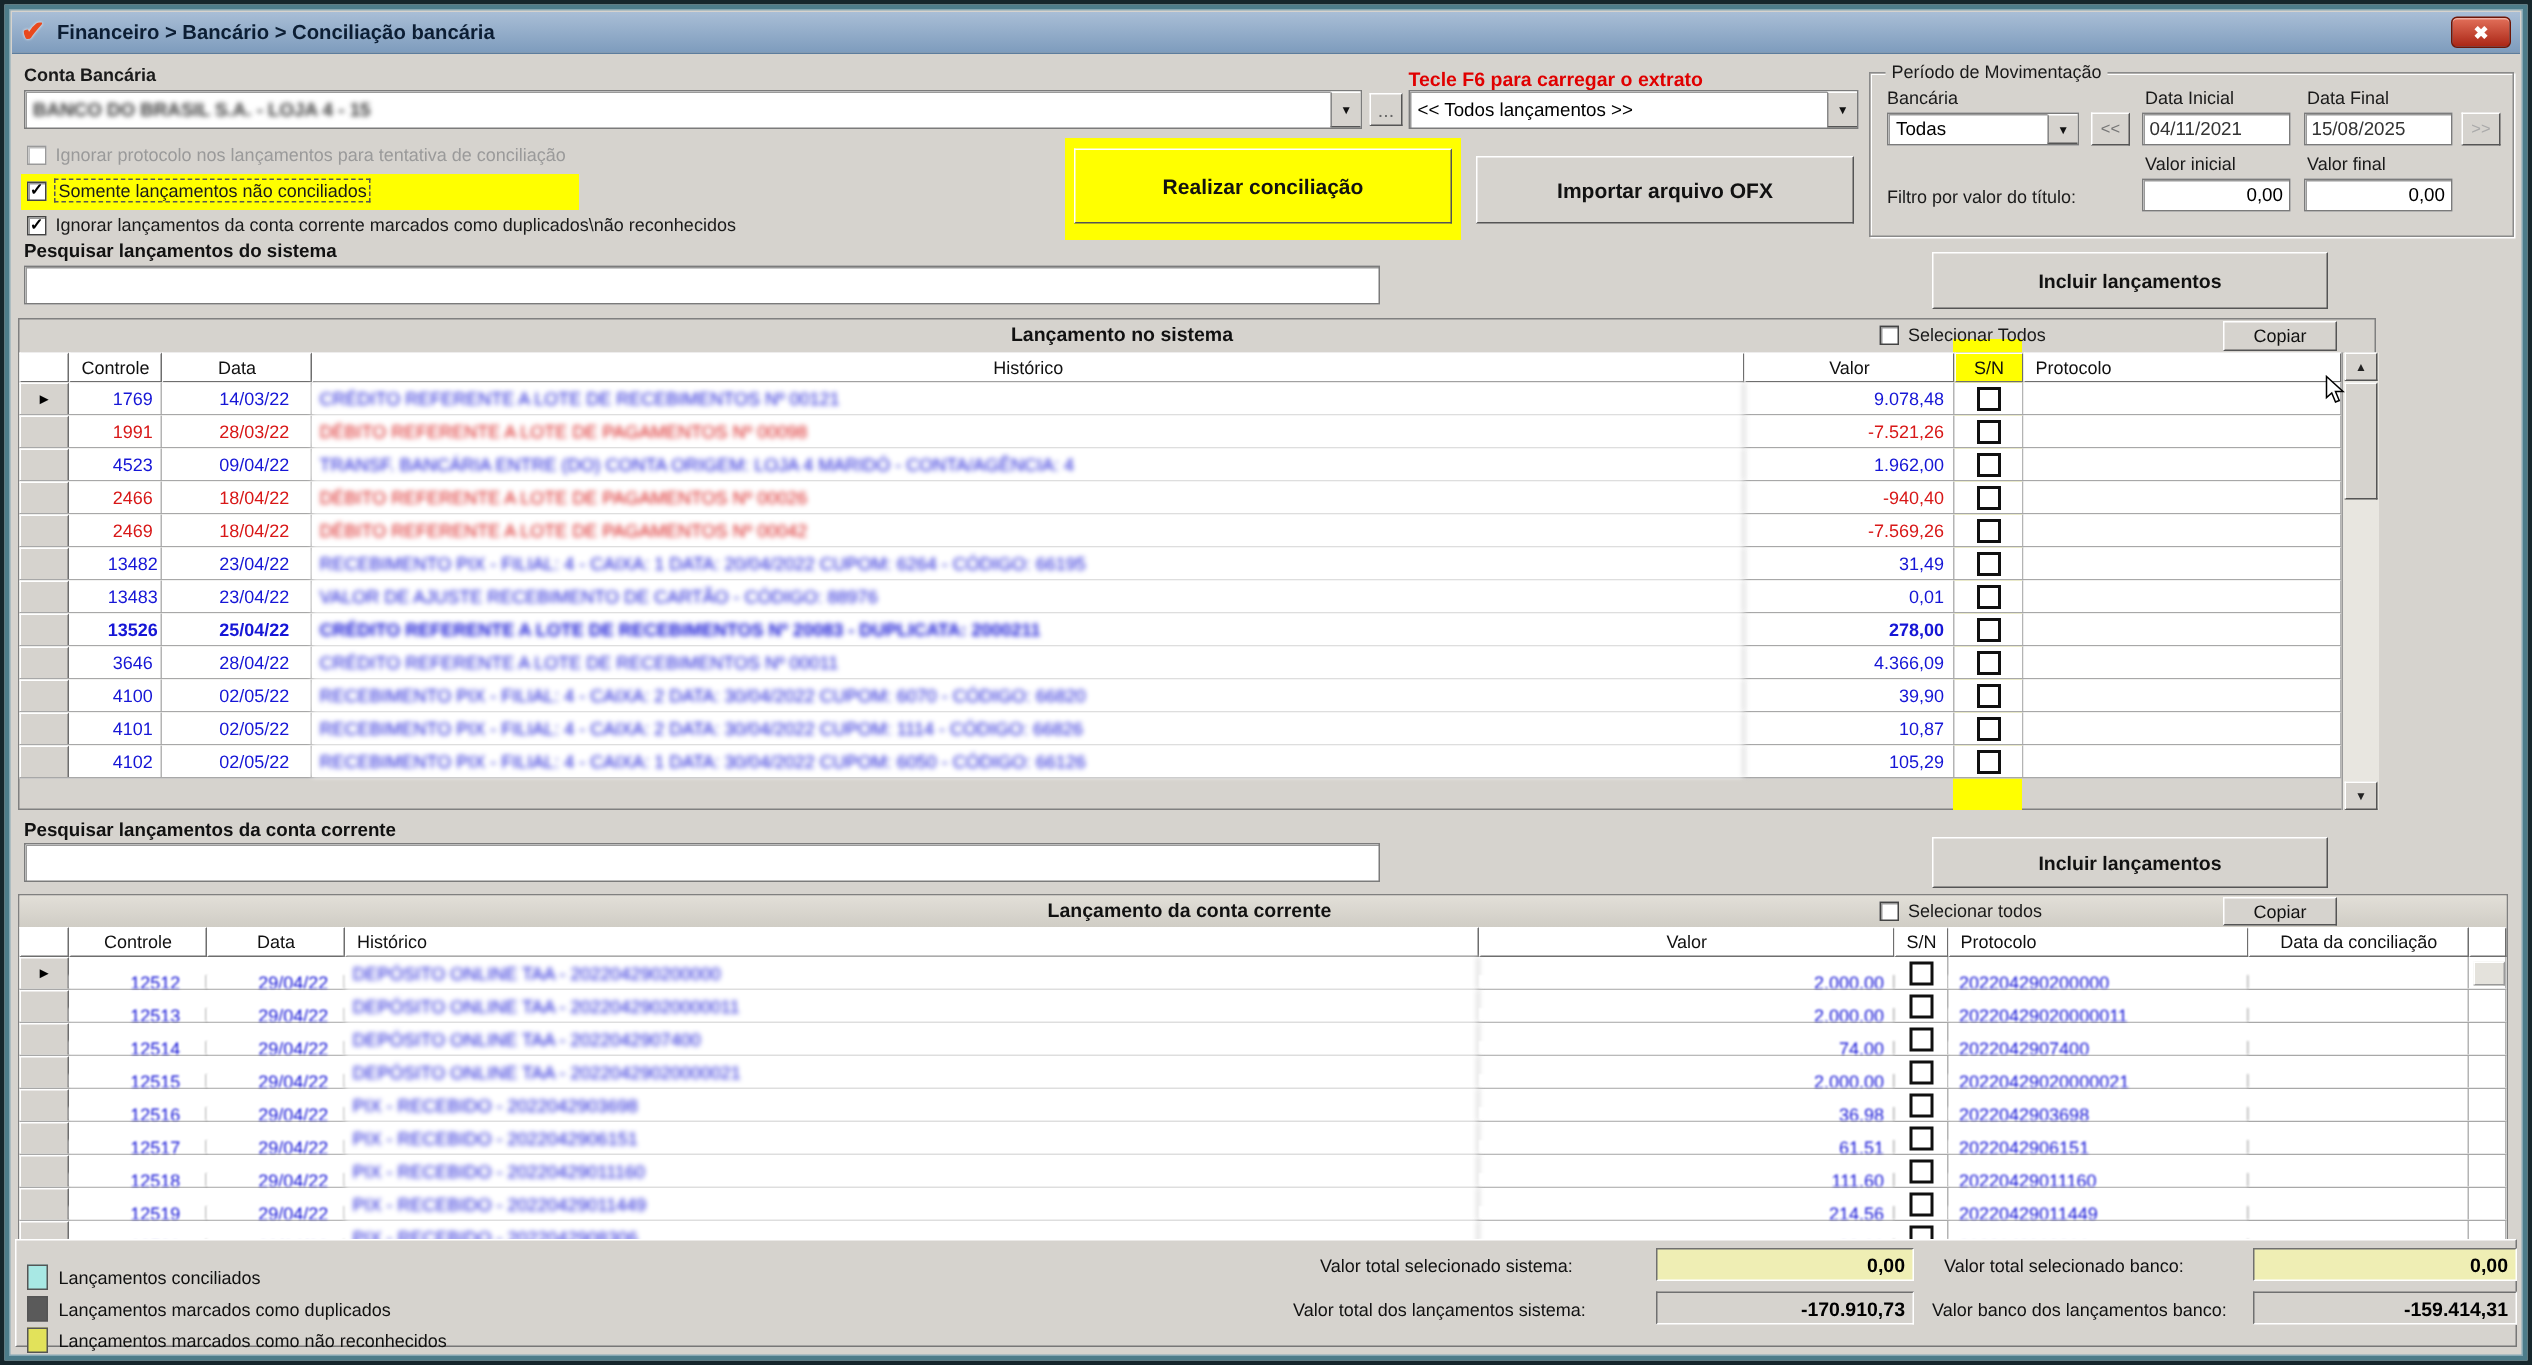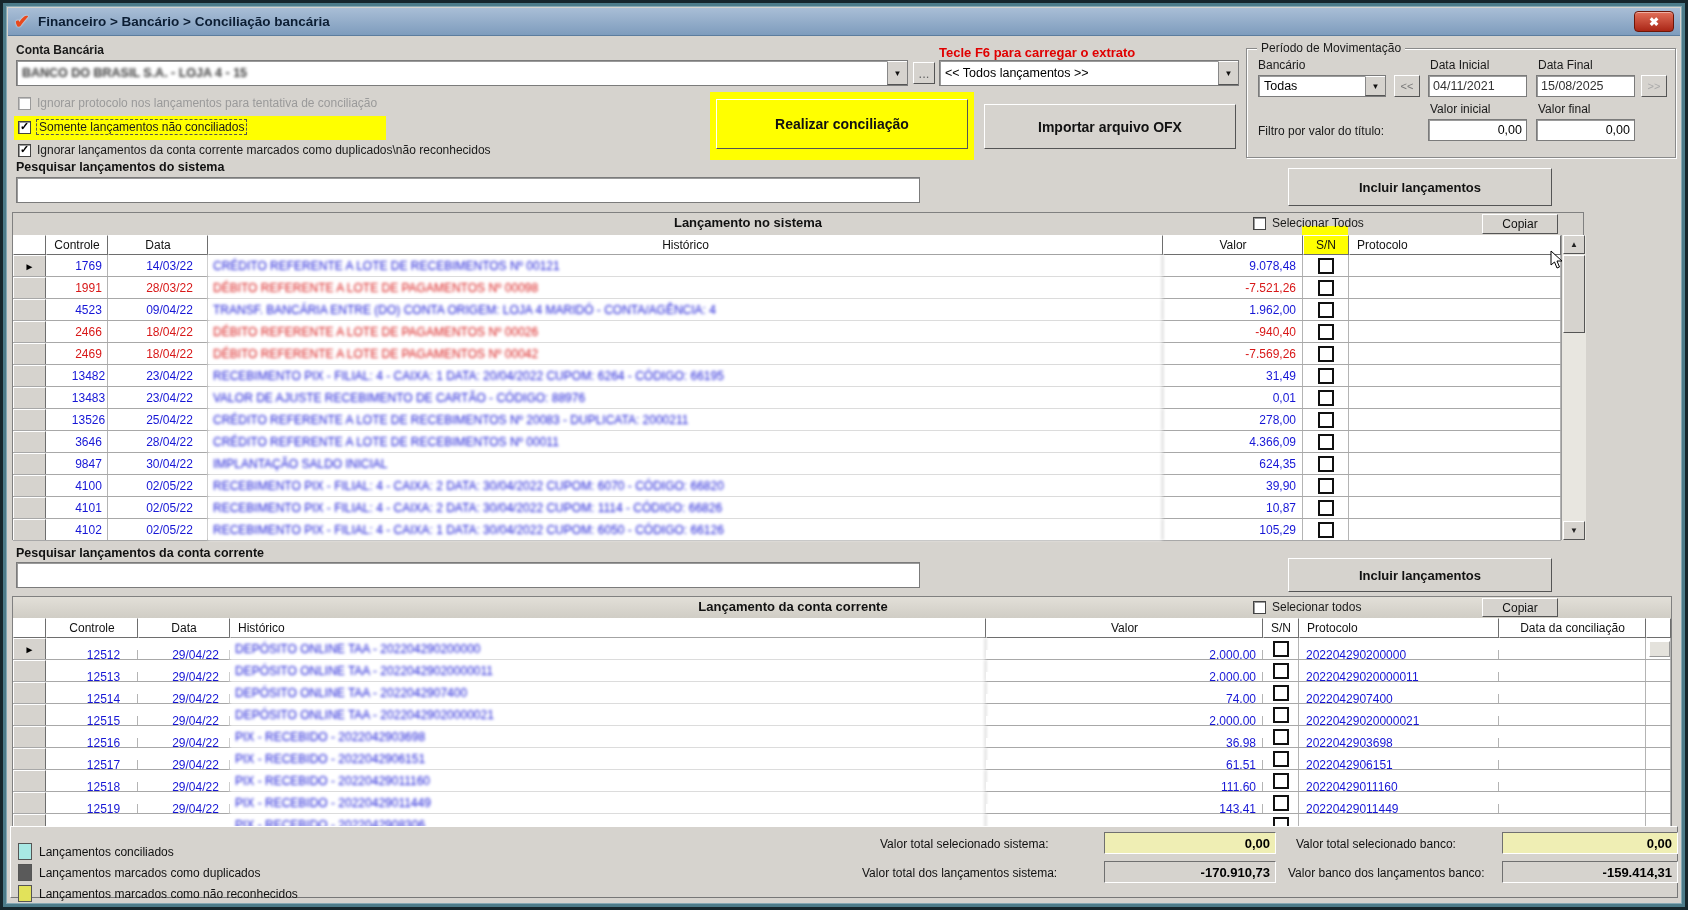--- a/index.html
+++ b/index.html
@@ -113,21 +113,21 @@
 
 <div class="abs" style="left:939px;top:45px;font-size:13px;font-weight:bold;color:#e00000;">Tecle F6 para carregar o extrato</div>
 <div class="abs combo" style="left:939px;top:60px;width:300px;height:26px;">
   <span class="txt">&lt;&lt; Todos lançamentos &gt;&gt;</span>
   <span class="drop">▼</span>
 </div>
 
 <div class="groupbox" style="left:1246px;top:48px;width:428px;height:108px;">
   <span class="gtitle">Período de Movimentação</span>
 </div>
-<div class="abs lbl" style="left:1258px;top:58px;">Bancário</div>
+<div class="abs lbl" style="left:1258px;top:58px;">Bancária</div>
 <div class="abs combo" style="left:1258px;top:75px;width:128px;height:22px;gap:25px;">
   <span class="txt">Todas</span>
   <span class="drop">▼</span>
 </div>
 <div class="abs btn" style="left:1394px;top:75px;width:26px;height:22px;font-size:11px;color:#777;">&lt;&lt;</div>
 <div class="abs lbl" style="left:1430px;top:58px;">Data Inicial</div>
 <div class="abs field" style="left:1428px;top:75px;width:99px;height:22px;font-size:12.5px;color:#333;display:flex;align-items:center;padding-left:4px;">04/11/2021</div>
 <div class="abs lbl" style="left:1538px;top:58px;">Data Final</div>
 <div class="abs field" style="left:1536px;top:75px;width:99px;height:22px;font-size:12.5px;color:#333;display:flex;align-items:center;padding-left:4px;">15/08/2025</div>
 <div class="abs btn" style="left:1641px;top:75px;width:26px;height:22px;font-size:11px;color:#aaa;">&gt;&gt;</div>
@@ -249,48 +249,37 @@
       <div class="cell sel"></div>
       <div class="cell ctr blue">13483</div>
       <div class="cell ctr blue">23/04/22</div>
       <div class="cell hist blur blue">VALOR DE AJUSTE RECEBIMENTO DE CARTÃO - CÓDIGO: 88976</div>
       <div class="cell val blue">0,01</div>
       <div class="cell sn">
         <span class="cbx"></span>
       </div>
       <div class="cell proto"></div>
     </div>
-    <div class="trow" style="grid-template-columns: 33px 62px 100px 955px 140px 46px 212px;">
+    <div class="trow" style="grid-template-columns: 33px 62px 100px 955px 140px 46px 212px; font-weight: bold;">
       <div class="cell sel"></div>
       <div class="cell ctr blue">13526</div>
       <div class="cell ctr blue">25/04/22</div>
       <div class="cell hist blur blue">CRÉDITO REFERENTE A LOTE DE RECEBIMENTOS Nº 20083 - DUPLICATA: 2000211</div>
       <div class="cell val blue">278,00</div>
       <div class="cell sn">
         <span class="cbx"></span>
       </div>
       <div class="cell proto"></div>
     </div>
     <div class="trow" style="grid-template-columns: 33px 62px 100px 955px 140px 46px 212px;">
       <div class="cell sel"></div>
       <div class="cell ctr blue">3646</div>
       <div class="cell ctr blue">28/04/22</div>
       <div class="cell hist blur blue">CRÉDITO REFERENTE A LOTE DE RECEBIMENTOS Nº 00011</div>
       <div class="cell val blue">4.366,09</div>
-      <div class="cell sn">
-        <span class="cbx"></span>
-      </div>
-      <div class="cell proto"></div>
-    </div>
-    <div class="trow" style="grid-template-columns: 33px 62px 100px 955px 140px 46px 212px;">
-      <div class="cell sel"></div>
-      <div class="cell ctr blue">9847</div>
-      <div class="cell ctr blue">30/04/22</div>
-      <div class="cell hist blur blue">IMPLANTAÇÃO SALDO INICIAL</div>
-      <div class="cell val blue">624,35</div>
       <div class="cell sn">
         <span class="cbx"></span>
       </div>
       <div class="cell proto"></div>
     </div>
     <div class="trow" style="grid-template-columns: 33px 62px 100px 955px 140px 46px 212px;">
       <div class="cell sel"></div>
       <div class="cell ctr blue">4100</div>
       <div class="cell ctr blue">02/05/22</div>
       <div class="cell hist blur blue">RECEBIMENTO PIX - FILIAL: 4 - CAIXA: 2 DATA: 30/04/2022 CUPOM: 6070 - CÓDIGO: 66820</div>
@@ -444,21 +433,21 @@
       </div>
       <div class="cell proto blur-l blue">20220429011160</div>
       <div class="cell ctr"></div>
       <div class="cell"></div>
     </div>
     <div class="trow" style="grid-template-columns: 33px 92px 92px 756px 277px 36px 200px 147px 25px;">
       <div class="cell sel"></div>
       <div class="cell ctr blur-l blue">12519</div>
       <div class="cell ctr blur-l blue">29/04/22</div>
       <div class="cell hist blur blue">PIX - RECEBIDO - 20220429011449</div>
-      <div class="cell val blur-l blue">143,41</div>
+      <div class="cell val blur-l blue">214,56</div>
       <div class="cell snw">
         <span class="cbx white"></span>
       </div>
       <div class="cell proto blur-l blue">20220429011449</div>
       <div class="cell ctr"></div>
       <div class="cell"></div>
     </div>
     <div class="trow" style="grid-template-columns: 33px 92px 92px 756px 277px 36px 200px 147px 25px;">
       <div class="cell sel"></div>
       <div class="cell ctr blur-l blue">12520</div>

